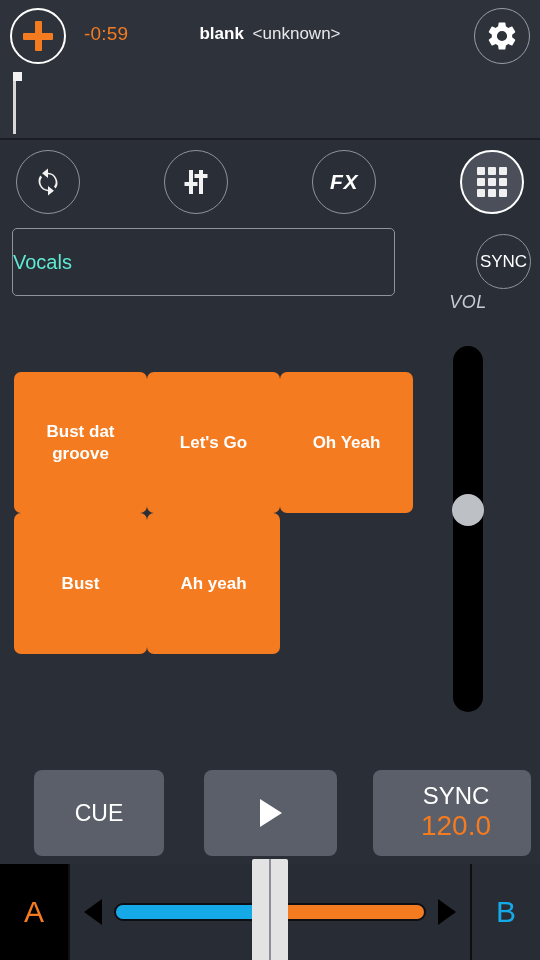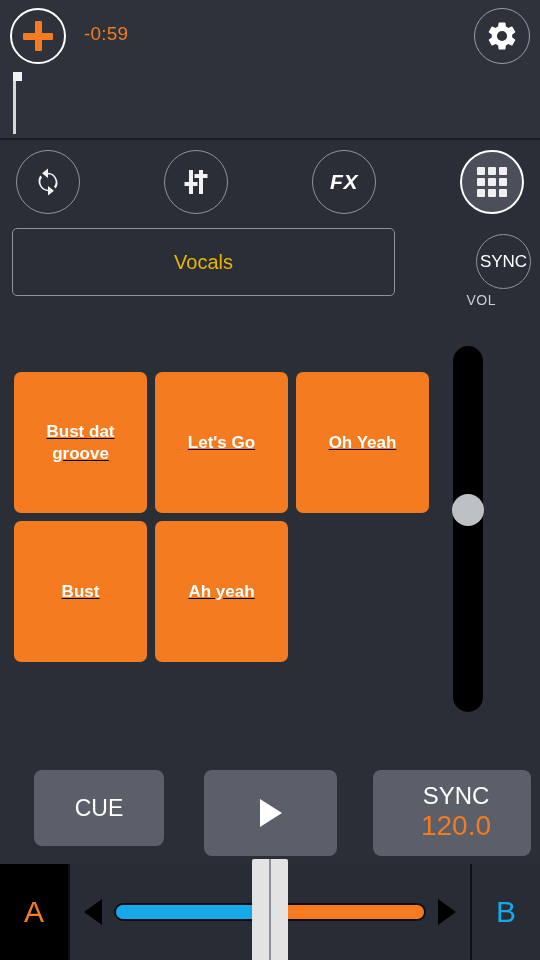--- a/index.html
+++ b/index.html
@@ -98,49 +98,48 @@
 
   
   .sel-row{
     flex:0 0 92px;
     position:relative;
   }
   .bank-box{
     position:absolute; left:12px; top:6px;
     width:383px; height:68px;
     border:1.5px solid #8e939d; border-radius:5px;
-    display:flex; align-items:center; justify-content:center;
-    color:#eab308; font-size:20px;
+    display:flex; align-items:center; 
+    color:#5eead4; font-size:20px;
   }
   .mini-btn{
     position:absolute; top:12px;
     width:55px; height:55px; border-radius:50%;
     border:1.5px solid #8e939d; background:transparent;
     display:flex; align-items:center; justify-content:center;
     color:#ffffff; font-size:17px;
   }
   .b-rec{ left:404px; }
   .b-edit{ left:476px; }
   .vol-label{
     position:absolute; left:440px; top:70px; width:56px;
-    text-align:right; color:#c8ccd4; font-size:14px; letter-spacing:.5px;
+    text-align:center; color:#c8ccd4; font-size:18px; letter-spacing:.5px;font-style:italic;
   }
 
   
   .middle{
     flex:1 1 auto;
     position:relative;
   }
   .pads{
     position:absolute; left:14px; top:58px;
     display:grid;
     grid-template-columns:repeat(3,133px);
     grid-template-rows:repeat(2,141px);
-    gap:8px;
-    text-decoration:underline;
+    gap:0;
   }
   .pad{
     background:#f47b20; border-radius:7px;
     display:flex; align-items:center; justify-content:center;
     color:#ffffff; font-size:17px; font-weight:bold;
     text-align:center; line-height:1.25; padding:0 6px;
   }
   .vol-slider{
     position:absolute; left:453px; top:32px;
     width:30px; height:366px;
@@ -156,21 +155,21 @@
   .transport{
     flex:0 0 106px;
     position:relative;
   }
   .tbtn{
     position:absolute; top:12px;
     background:#5a5f6a; border-radius:8px;
     display:flex; flex-direction:column; align-items:center; justify-content:center;
     color:#ffffff;
   }
-  .t-cue{ left:34px; width:130px; height:76px; font-size:23px;justify-content:center; }
+  .t-cue{ left:34px; width:130px; height:86px; font-size:23px;justify-content:center; }
   .t-play{ left:204px; width:133px; height:86px; }
   .t-sync{ left:373px; width:158px; height:86px;padding-left:8px; }
   .play-tri{
     width:0; height:0;
     border-left:22px solid #ffffff;
     border-top:14px solid transparent;
     border-bottom:14px solid transparent;
   }
   .sync-top{ font-size:24px; line-height:1.1; }
   .sync-bpm{ font-size:28px; color:#f47b20; line-height:1.2; }
@@ -223,20 +222,24 @@
 
   <div class="topbar">
 
     <div class="add-btn">
       <span class="plus-h"></span>
       <span class="plus-v"></span>
     </div>
 
     <div class="timer">-0:59</div>
 
+    <div class="track-title">
+      <span class="name">blank</span>
+      <span class="artist">&lt;unknown&gt;</span>
+    </div>
 
     <div class="gear-btn">
       <svg width="34" height="34" viewBox="0 0 24 24">
         <path fill="#ffffff" d="M19.14 12.94a7.07 7.07 0 0 0 .06-.94c0-.32-.02-.63-.07-.94l2.03-1.58a.49.49 0 0 0 .12-.61l-1.92-3.32a.49.49 0 0 0-.59-.22l-2.39.96a7.03 7.03 0 0 0-1.62-.94l-.36-2.54a.48.48 0 0 0-.48-.41h-3.84a.48.48 0 0 0-.48.41l-.36 2.54c-.59.24-1.13.56-1.62.94l-2.39-.96a.48.48 0 0 0-.59.22L2.74 8.87a.48.48 0 0 0 .12.61l2.03 1.58c-.05.31-.09.63-.09.94s.02.63.07.94l-2.03 1.58a.49.49 0 0 0-.12.61l1.92 3.32c.12.22.38.3.59.22l2.39-.96c.5.38 1.03.7 1.62.94l.36 2.54c.04.24.24.41.48.41h3.84c.24 0 .44-.17.48-.41l.36-2.54c.59-.24 1.13-.56 1.62-.94l2.39.96c.22.08.47 0 .59-.22l1.92-3.32a.49.49 0 0 0-.12-.61l-2.01-1.58zM12 15.6A3.6 3.6 0 1 1 12 8.4a3.6 3.6 0 0 1 0 7.2z"></path>
       </svg>
     </div>
 
     <div class="beat-btn">
       <i></i>
       <i></i>

